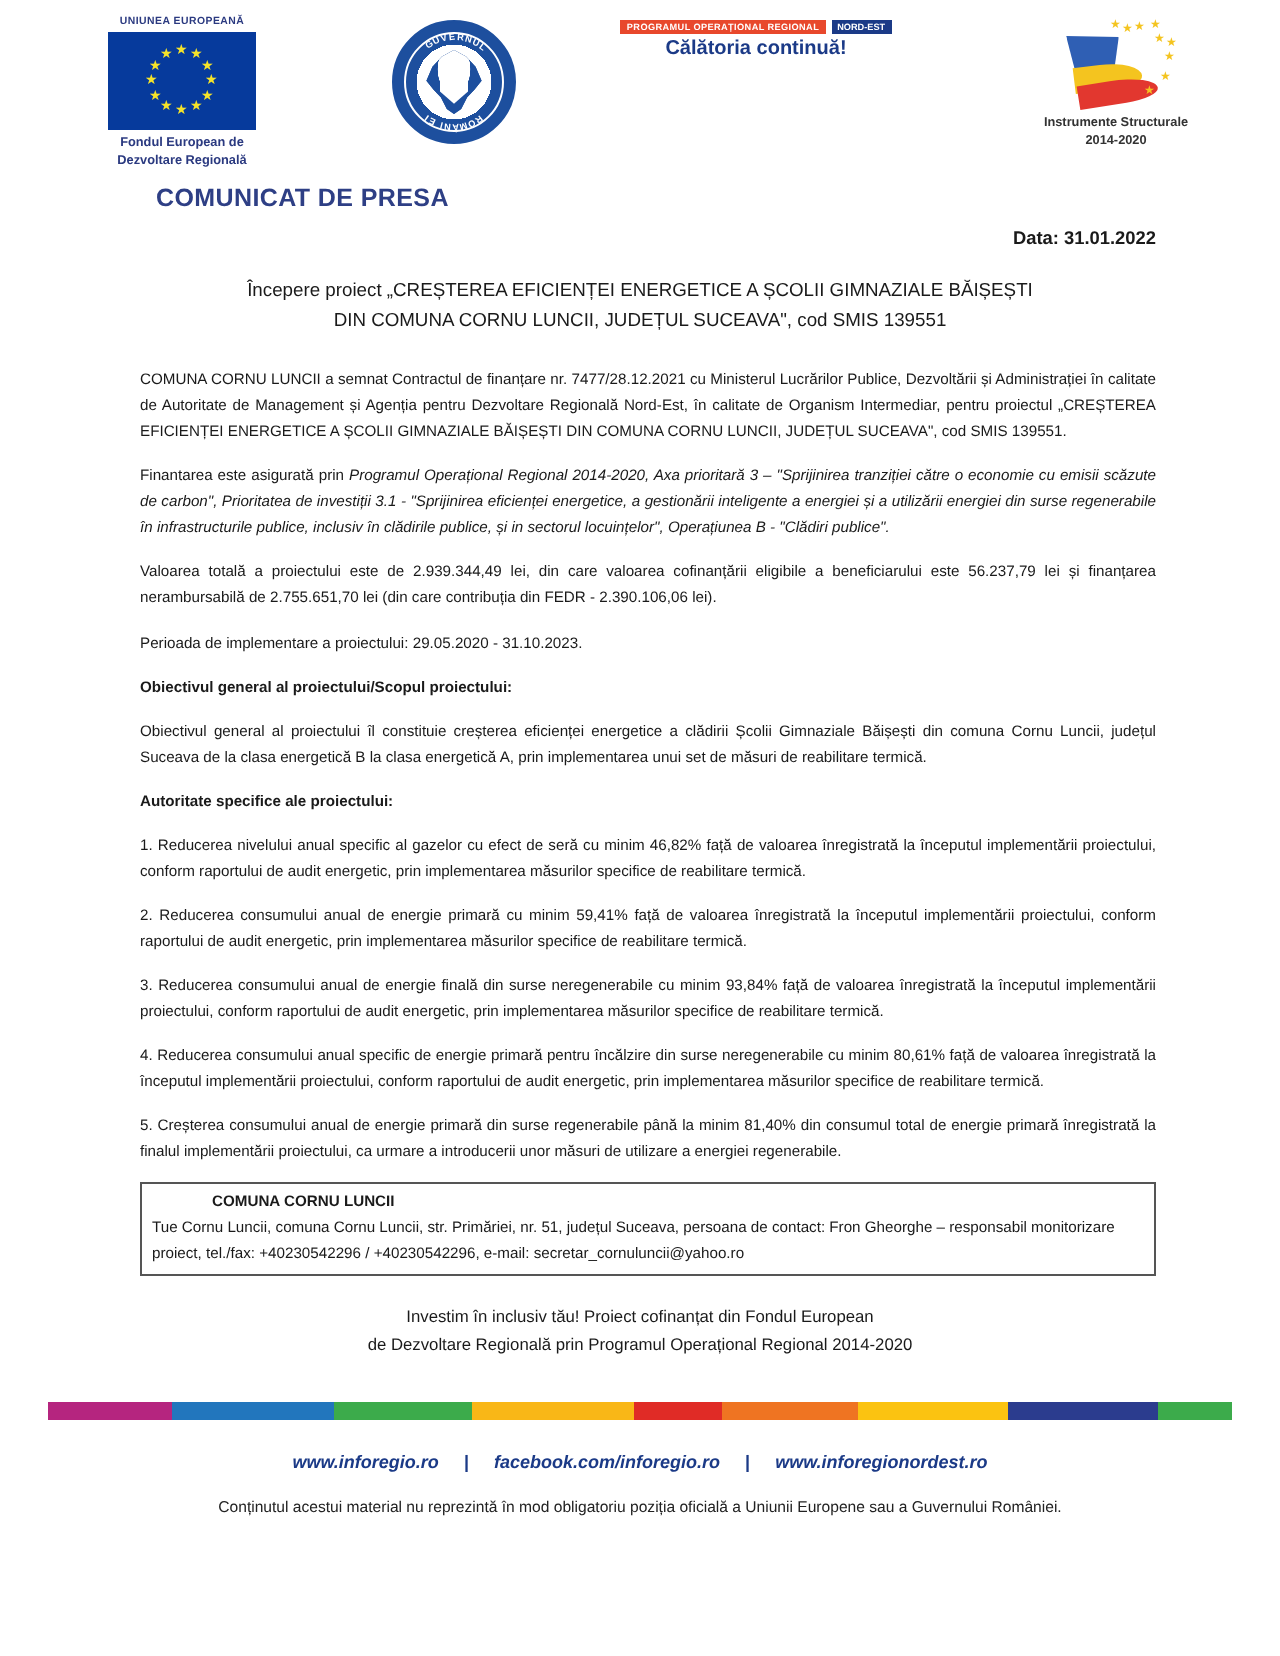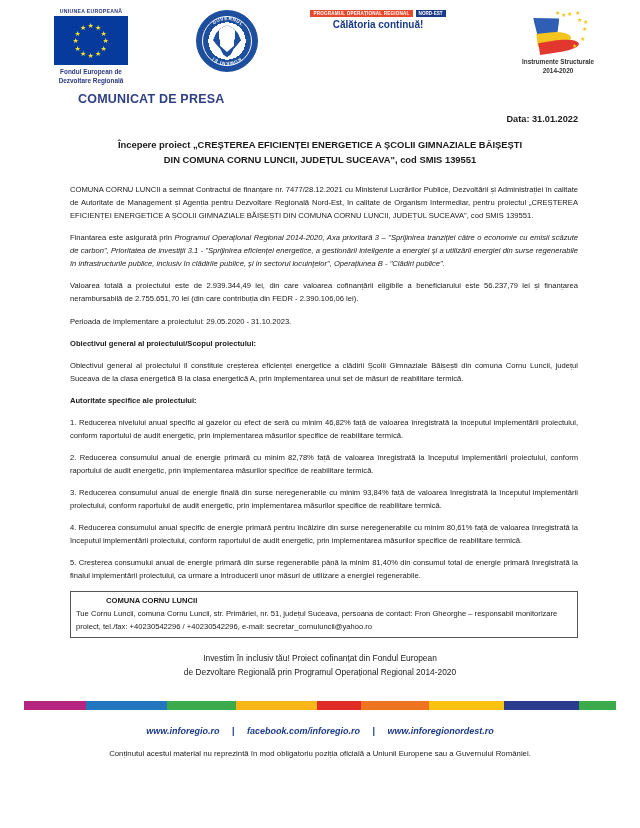--- a/index.html
+++ b/index.html
@@ -161,21 +161,21 @@
   
   .comunicat {
     color: #2e3f85; font-size: 12.5px; font-weight: 700;
     margin: 12px 0 0 78px; letter-spacing: .2px;
   }
   .data-line {
     text-align: right; font-size: 9.2px; font-weight: 700;
     margin: 8px 62px 0 0;
   }
   .doc-title {
-    text-align: center; font-size: 9.4px; font-weight: 700;
+    text-align: center; font-size: 9.4px; font-weight: 400;
     line-height: 1.55; margin: 14px 58px 0 58px;
   }
 
   
   .body-area {
     margin: 16px 62px 0 70px;
     font-size: 7.6px;
     line-height: 1.72;
     text-align: justify;
   }
@@ -313,21 +313,21 @@
 
     <p>Valoarea totală a proiectului este de 2.939.344,49 lei, din care valoarea cofinanțării eligibile a beneficiarului este 56.237,79 lei și finanțarea nerambursabilă de 2.755.651,70 lei (din care contribuția din FEDR - 2.390.106,06 lei).</p>
 
     <p>Perioada de implementare a proiectului: 29.05.2020 - 31.10.2023.</p>
 
     <p class="section-head">Obiectivul general al proiectului/Scopul proiectului:</p>
     <p>Obiectivul general al proiectului îl constituie creșterea eficienței energetice a clădirii Școlii Gimnaziale Băișești din comuna Cornu Luncii, județul Suceava de la clasa energetică B la clasa energetică A, prin implementarea unui set de măsuri de reabilitare termică.</p>
 
     <p class="section-head">Autoritate specifice ale proiectului:</p>
     <p class="list-item">1. Reducerea nivelului anual specific al gazelor cu efect de seră cu minim 46,82% față de valoarea înregistrată la începutul implementării proiectului, conform raportului de audit energetic, prin implementarea măsurilor specifice de reabilitare termică.</p>
-    <p class="list-item">2. Reducerea consumului anual de energie primară cu minim 82,78% față de valoarea înregistrată la începutul implementării proiectului, conform raportului de audit energetic, prin implementarea măsurilor specifice de reabilitare termică.</p>
+    <p class="list-item">2. Reducerea consumului anual de energie primară cu minim 59,41% față de valoarea înregistrată la începutul implementării proiectului, conform raportului de audit energetic, prin implementarea măsurilor specifice de reabilitare termică.</p>
     <p class="list-item">3. Reducerea consumului anual de energie finală din surse neregenerabile cu minim 93,84% față de valoarea înregistrată la începutul implementării proiectului, conform raportului de audit energetic, prin implementarea măsurilor specifice de reabilitare termică.</p>
     <p class="list-item">4. Reducerea consumului anual specific de energie primară pentru încălzire din surse neregenerabile cu minim 80,61% față de valoarea înregistrată la începutul implementării proiectului, conform raportului de audit energetic, prin implementarea măsurilor specifice de reabilitare termică.</p>
     <p class="list-item">5. Creșterea consumului anual de energie primară din surse regenerabile până la minim 81,40% din consumul total de energie primară înregistrată la finalul implementării proiectului, ca urmare a introducerii unor măsuri de utilizare a energiei regenerabile.</p>
 
     <div class="contact-box">
       <div class="contact-title">COMUNA CORNU LUNCII</div>
       <div class="contact-text">Tue Cornu Luncii, comuna Cornu Luncii, str. Primăriei, nr. 51, județul Suceava, persoana de contact: Fron Gheorghe – responsabil monitorizare proiect, tel./fax: +40230542296 / +40230542296, e-mail: secretar_cornuluncii@yahoo.ro</div>
     </div>
   </div>
 

